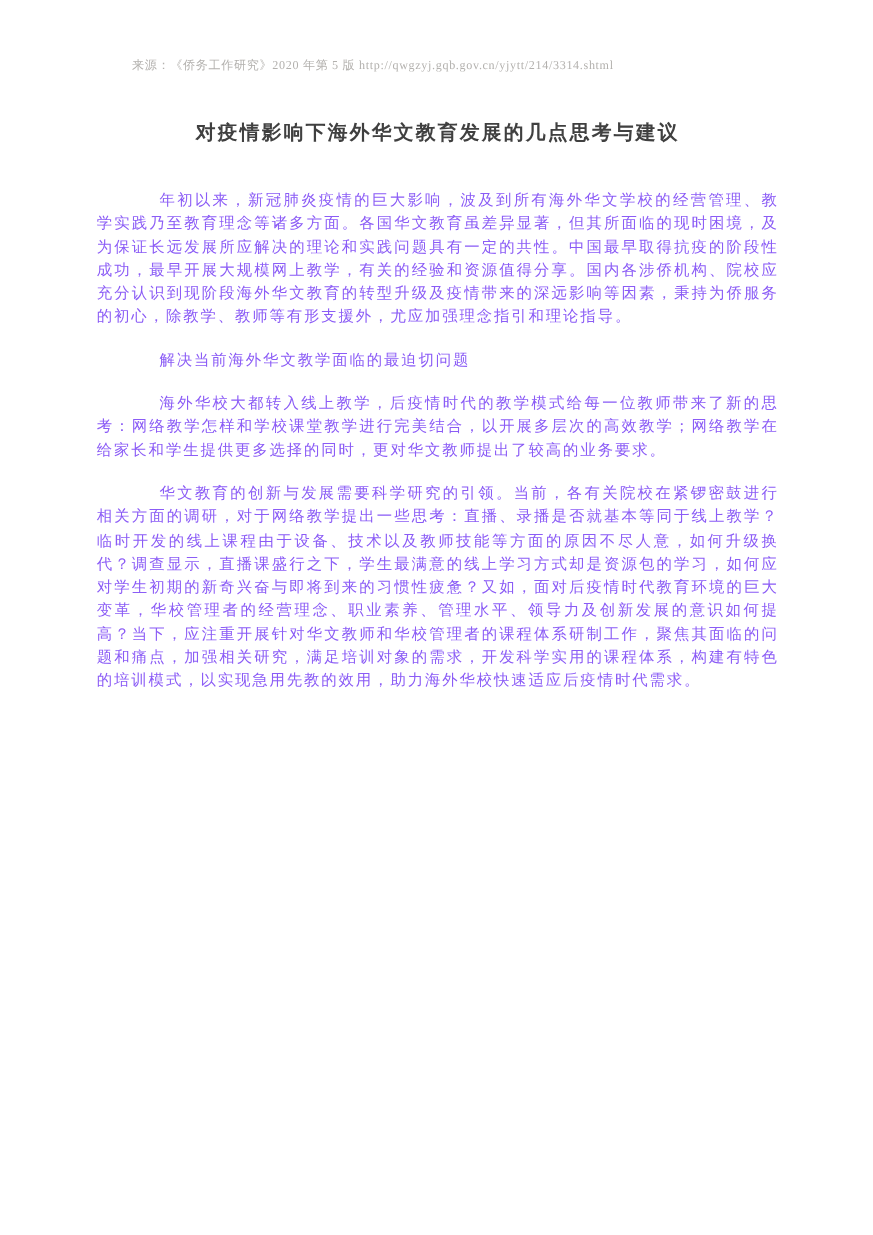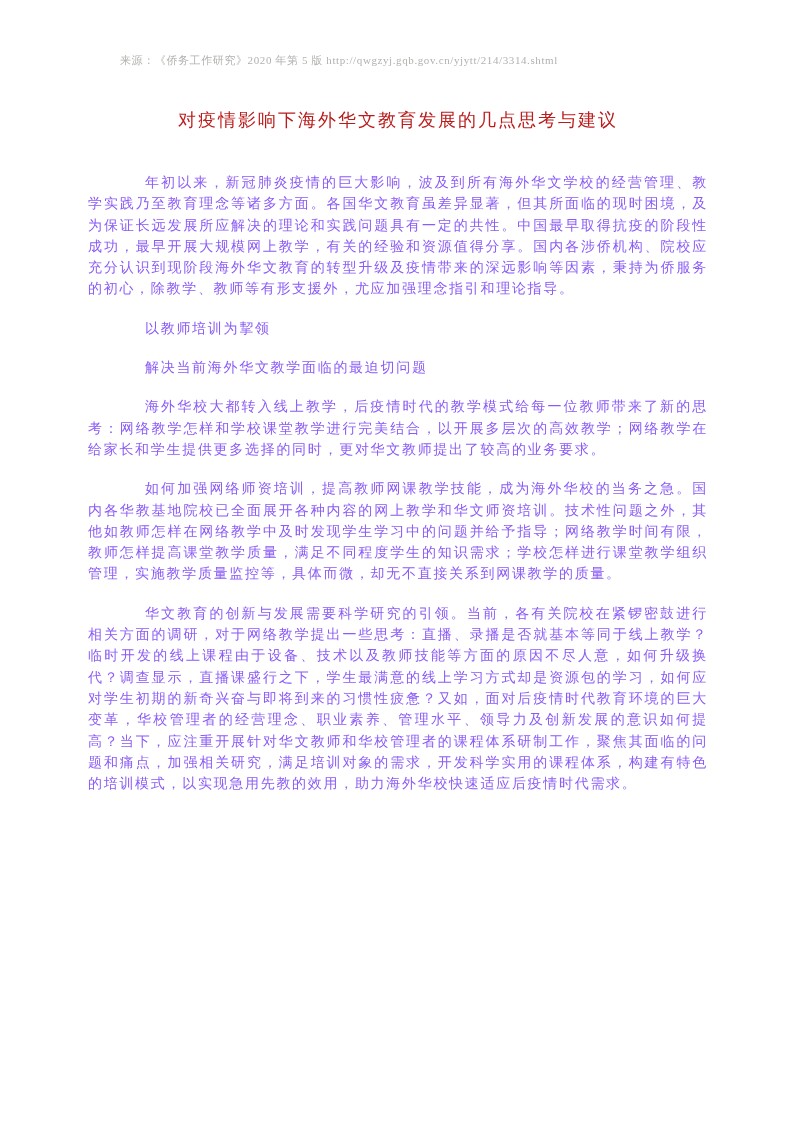--- a/index.html
+++ b/index.html
@@ -27,23 +27,23 @@
     font-size: 11px;
     line-height: 17px;
     color: #b3b1ae;
     letter-spacing: 0.6px;
     white-space: nowrap;
   }
   .doc-title {
     margin: 38px 0 0 0;
     font-size: 18px;
     line-height: 26px;
-    font-weight: normal;
+    font-weight: bold;
     text-align: center;
-    color: #b91c1c;
+    color: #404040;
     letter-spacing: 2px;
   }
   .byline {
     margin: 16px 0 0 0;
     font-size: 13px;
     line-height: 18px;
     text-align: center;
     color: #303030;
     letter-spacing: 1px;
   }
@@ -73,27 +73,25 @@
 
   <p class="source-line">来源：《侨务工作研究》2020 年第 5 版 http://qwgzyj.gqb.gov.cn/yjytt/214/3314.shtml</p>
 
   <h1 class="doc-title">对疫情影响下海外华文教育发展的几点思考与建议</h1>
 
 
   <div class="article-body">
 
     <p class="para">年初以来，新冠肺炎疫情的巨大影响，波及到所有海外华文学校的经营管理、教学实践乃至教育理念等诸多方面。各国华文教育虽差异显著，但其所面临的现时困境，及为保证长远发展所应解决的理论和实践问题具有一定的共性。中国最早取得抗疫的阶段性成功，最早开展大规模网上教学，有关的经验和资源值得分享。国内各涉侨机构、院校应充分认识到现阶段海外华文教育的转型升级及疫情带来的深远影响等因素，秉持为侨服务的初心，除教学、教师等有形支援外，尤应加强理念指引和理论指导。</p>
 
-    <p class="subhead">以教师培训为挈领</p>
 
     <p class="subhead">解决当前海外华文教学面临的最迫切问题</p>
 
     <p class="para">海外华校大都转入线上教学，后疫情时代的教学模式给每一位教师带来了新的思考：网络教学怎样和学校课堂教学进行完美结合，以开展多层次的高效教学；网络教学在给家长和学生提供更多选择的同时，更对华文教师提出了较高的业务要求。</p>
 
-    <p class="para">如何加强网络师资培训，提高教师网课教学技能，成为海外华校的当务之急。国内各华教基地院校已全面展开各种内容的网上教学和华文师资培训。技术性问题之外，其他如教师怎样在网络教学中及时发现学生学习中的问题并给予指导；网络教学时间有限，教师怎样提高课堂教学质量，满足不同程度学生的知识需求；学校怎样进行课堂教学组织管理，实施教学质量监控等，具体而微，却无不直接关系到网课教学的质量。</p>
 
     <p class="para">华文教育的创新与发展需要科学研究的引领。当前，各有关院校在紧锣密鼓进行相关方面的调研，对于网络教学提出一些思考：直播、录播是否就基本等同于线上教学？临时开发的线上课程由于设备、技术以及教师技能等方面的原因不尽人意，如何升级换代？调查显示，直播课盛行之下，学生最满意的线上学习方式却是资源包的学习，如何应对学生初期的新奇兴奋与即将到来的习惯性疲惫？又如，面对后疫情时代教育环境的巨大变革，华校管理者的经营理念、职业素养、管理水平、领导力及创新发展的意识如何提高？当下，应注重开展针对华文教师和华校管理者的课程体系研制工作，聚焦其面临的问题和痛点，加强相关研究，满足培训对象的需求，开发科学实用的课程体系，构建有特色的培训模式，以实现急用先教的效用，助力海外华校快速适应后疫情时代需求。</p>
 
 
 
   </div>
 
 </div>
 
 </body></html>

